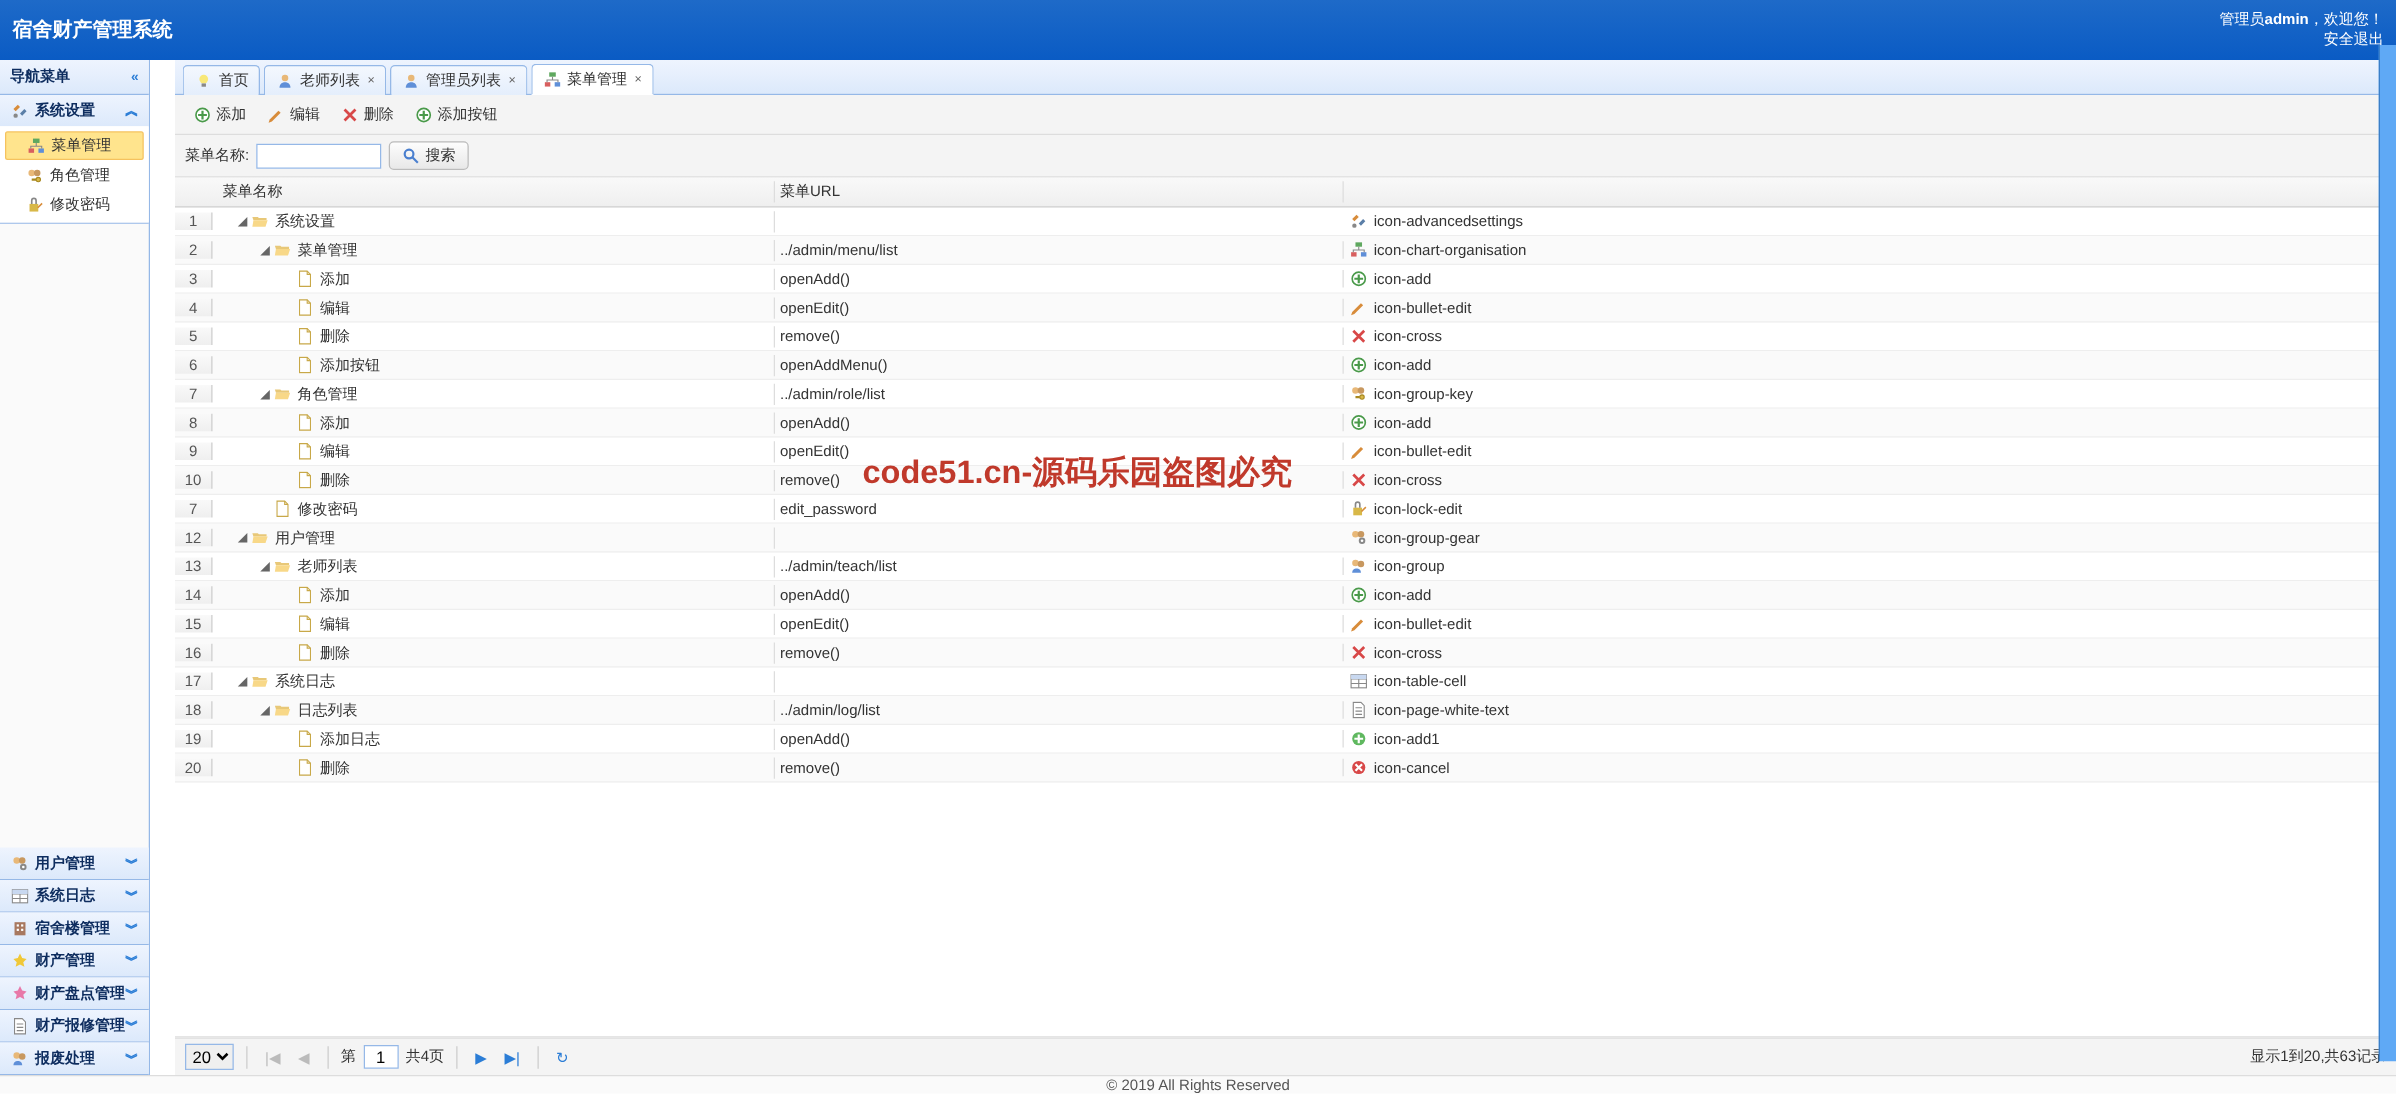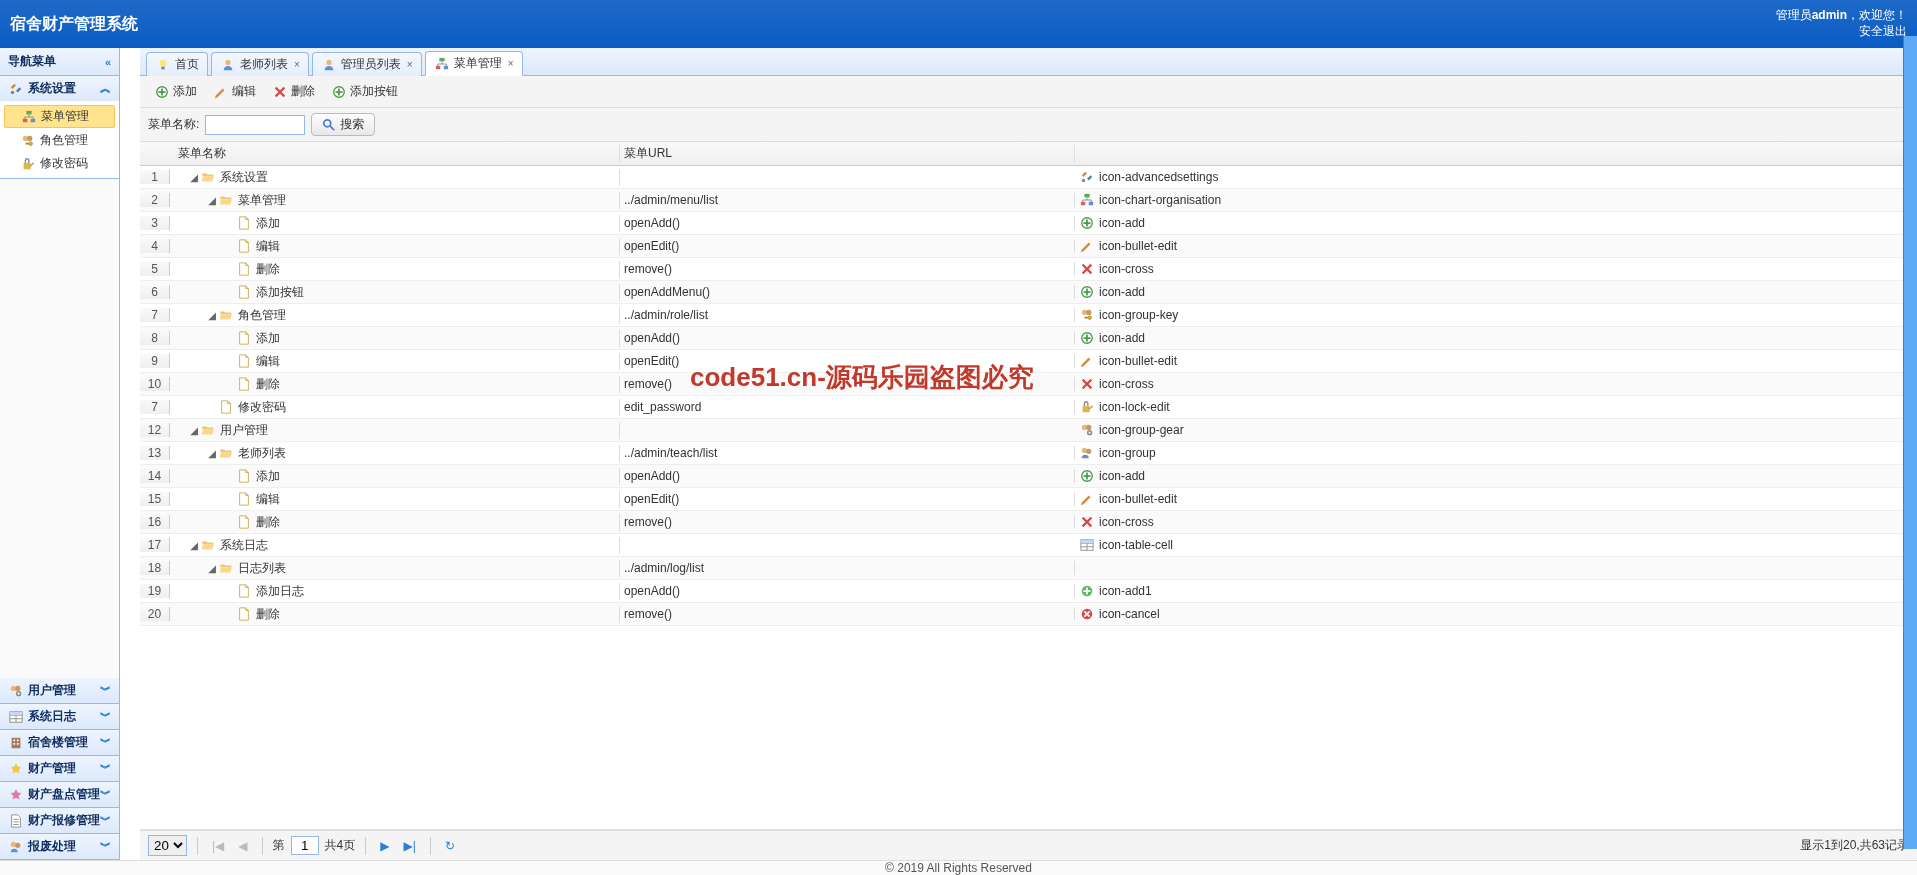--- a/index.html
+++ b/index.html
@@ -815,20 +815,33 @@
                   <span class="folder">
                     <svg width="14" height="14" viewBox="0 0 16 16">
                       <path d="M1 4h5l1 1h7v2H2z" fill="#e8c878"></path>
                       <path d="M2 7h13l-2 6H1z" fill="#f8d888"></path>
                     </svg>
                   </span>
                   <span>日志列表</span>
                 </div>
               </div>
               <div class="col-url">../admin/log/list</div>
+              <div class="col-icon">
+                <div class="cell-icon">
+                  <span class="ic">
+                    <svg width="14" height="14" viewBox="0 0 16 16">
+                      <path d="M3 1h7l3 3v11H3z" fill="#fff" stroke="#888"></path>
+                      <line x1="5" y1="6" x2="11" y2="6" stroke="#888"></line>
+                      <line x1="5" y1="9" x2="11" y2="9" stroke="#888"></line>
+                      <line x1="5" y1="12" x2="11" y2="12" stroke="#888"></line>
+                    </svg>
+                  </span>
+                  <span>icon-page-white-text</span>
+                </div>
+              </div>
             </div>
             <div class="grid-row">
               <div class="col-num">19</div>
               <div class="col-name">
                 <div class="cell-name" style="padding-left:46px">
                   <span class="expand"></span>
                   <span class="file">
                     <svg width="14" height="14" viewBox="0 0 16 16">
                       <path d="M3 1h7l3 3v11H3z" fill="#fff" stroke="#c8a848"></path>
                       <path d="M10 1v3h3" fill="none" stroke="#c8a848"></path>

